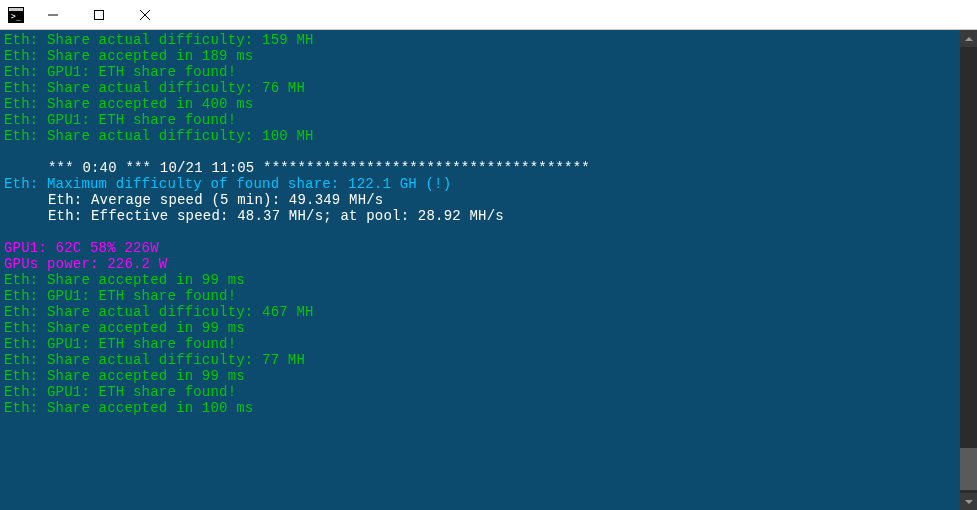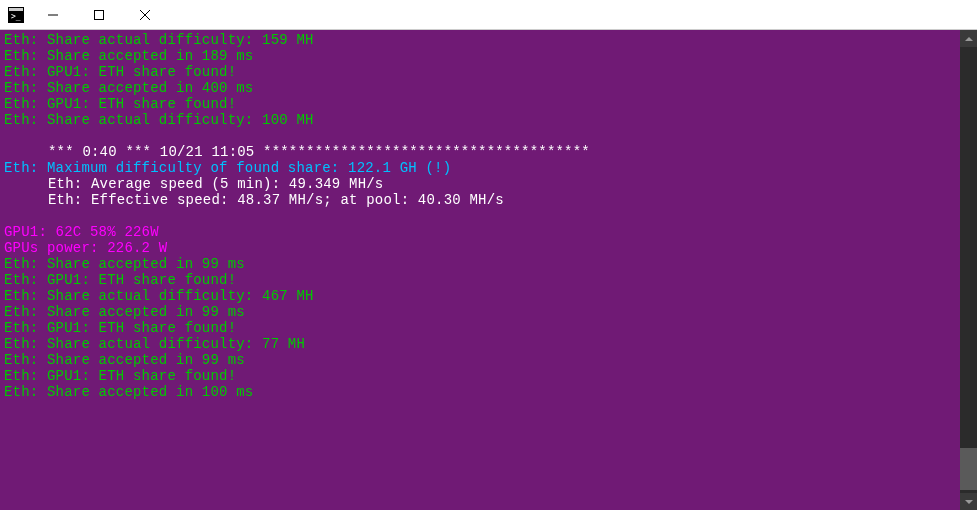--- a/index.html
+++ b/index.html
@@ -47,21 +47,21 @@
       width: 46px;
       height: 100%;
       display: flex;
       align-items: center;
       justify-content: center;
       font-family: 'Segoe UI', sans-serif;
       cursor: pointer;
     }
     .terminal {
       flex: 1;
-      background: #701a75;
+      background: #0c4a6e;
       padding: 2px 0 0 4px;
       position: relative;
       overflow-y: auto;
       overflow-x: hidden;
     }
     .terminal::-webkit-scrollbar {
       width: 17px;
     }
     .terminal::-webkit-scrollbar-track {
       background: #2b2b2b;
@@ -137,28 +137,29 @@
           <line x1="10" y1="0" x2="0" y2="10" stroke="#000" stroke-width="1"></line>
         </svg>
     </div>
   </div>
 </div>
 
 <div class="terminal" id="terminal">
     <div class="line green">Eth: Share actual difficulty: 159 MH</div>
     <div class="line green">Eth: Share accepted in 189 ms</div>
     <div class="line green">Eth: GPU1: ETH share found!</div>
+    <div class="line green">Eth: Share actual difficulty: 76 MH</div>
     <div class="line green">Eth: Share accepted in 400 ms</div>
     <div class="line green">Eth: GPU1: ETH share found!</div>
     <div class="line green">Eth: Share actual difficulty: 100 MH</div>
     <div class="blank"></div>
     <div class="line white">*** 0:40 *** 10/21 11:05 **************************************</div>
     <div class="line cyan">Eth: Maximum difficulty of found share: 122.1 GH (!)</div>
     <div class="line white">Eth: Average speed (5 min): 49.349 MH/s</div>
-    <div class="line white">Eth: Effective speed: 48.37 MH/s; at pool: 40.30 MH/s</div>
+    <div class="line white">Eth: Effective speed: 48.37 MH/s; at pool: 28.92 MH/s</div>
     <div class="blank"></div>
     <div class="line magenta">GPU1: 62C 58% 226W</div>
     <div class="line magenta">GPUs power: 226.2 W</div>
     <div class="line green">Eth: Share accepted in 99 ms</div>
     <div class="line green">Eth: GPU1: ETH share found!</div>
     <div class="line green">Eth: Share actual difficulty: 467 MH</div>
     <div class="line green">Eth: Share accepted in 99 ms</div>
     <div class="line green">Eth: GPU1: ETH share found!</div>
     <div class="line green">Eth: Share actual difficulty: 77 MH</div>
     <div class="line green">Eth: Share accepted in 99 ms</div>

